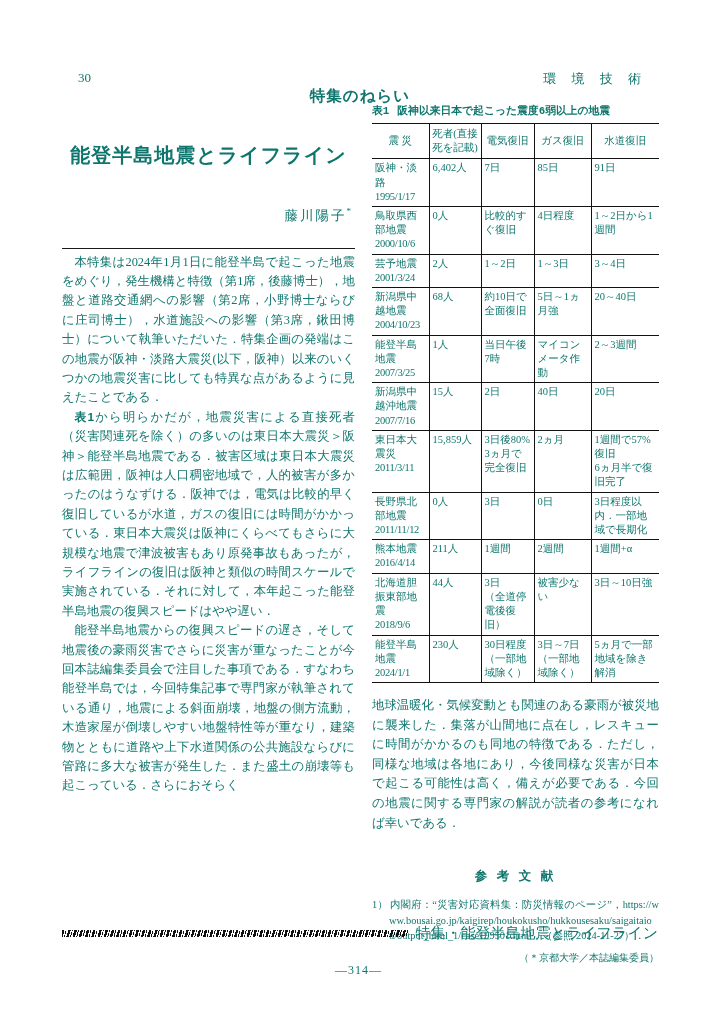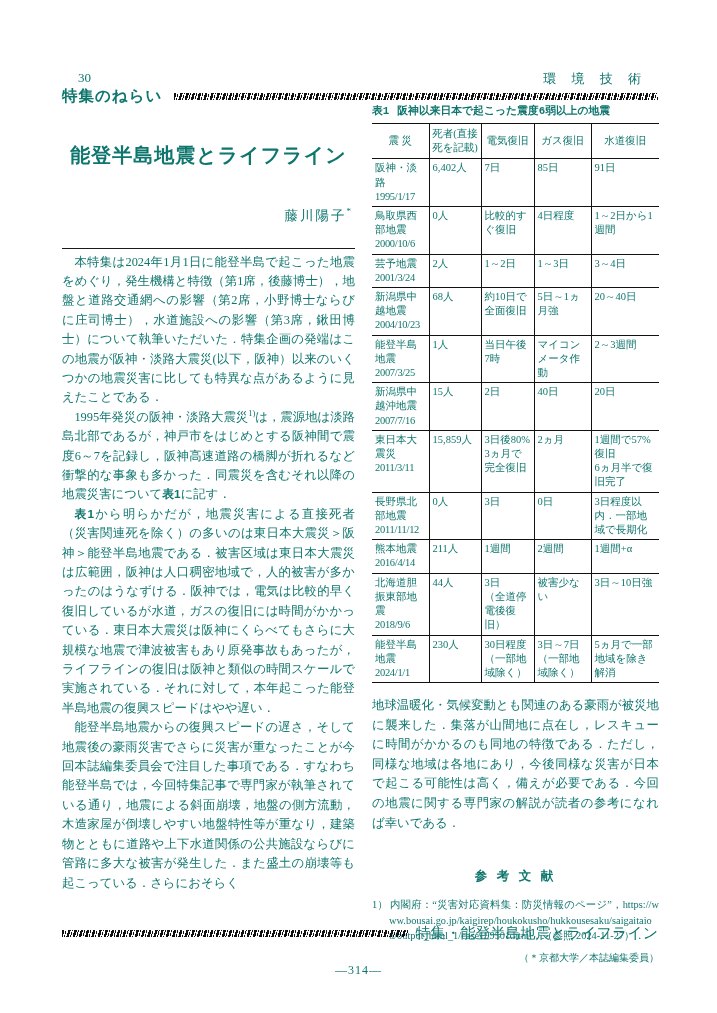--- a/index.html
+++ b/index.html
@@ -7,21 +7,21 @@
     position:relative;width:717px;height:1013px;background:#ffffff;
     margin:0 auto;color:#0f766e;overflow:hidden;
     font-family:"Liberation Serif","DejaVu Serif",serif;
   }
   
   .running-head{position:absolute;top:70px;left:78px;right:70px;
     display:flex;justify-content:space-between;font-size:13px;}
   .journal-name{letter-spacing:6px;}
   
   .section-row{position:absolute;top:86px;left:62px;right:59px;
-    display:flex;align-items:center;}
+    display:flex;align-items:center;flex-direction:column;}
   .section-label{font-family:"Liberation Sans","DejaVu Sans",sans-serif;
     font-weight:bold;font-size:15.5px;letter-spacing:1px;white-space:nowrap;}
   .wavy{flex:1;height:7px;margin-left:12px;
     background:repeating-linear-gradient(105deg,#111 0 2.4px,transparent 2.4px 3.6px,#111 3.6px 4.4px,transparent 4.4px 6px);}
   
   .left-col{position:absolute;left:62px;top:140px;width:293px;}
   .article-title{margin:2px 0 0 0;text-align:center;font-size:20px;
     font-weight:bold;letter-spacing:1px;}
   .author-line{margin-top:37px;text-align:right;font-size:13.5px;
     letter-spacing:2px;padding-right:4px;}
@@ -76,21 +76,20 @@
   <div class="section-row">
     <span class="section-label">特集のねらい</span>
     <div class="wavy"></div>
   </div>
 
   <div class="left-col">
     <h1 class="article-title">能登半島地震とライフライン</h1>
     <div class="author-line"><span>藤川陽子</span><sup>*</sup></div>
     <hr class="author-rule">
     <p class="body-par">本特集は2024年1月1日に能登半島で起こった地震をめぐり，発生機構と特徴（第1席，後藤博士），地盤と道路交通網への影響（第2席，小野博士ならびに庄司博士），水道施設への影響（第3席，鍬田博士）について執筆いただいた．特集企画の発端はこの地震が阪神・淡路大震災(以下，阪神）以来のいくつかの地震災害に比しても特異な点があるように見えたことである．</p>
-    <p class="body-par"><span>1995年発災の阪神・淡路大震災</span><sup>1)</sup><span>は，震源地は淡路島北部であるが，神戸市をはじめとする阪神間で震度6～7を記録し，阪神高速道路の橋脚が折れるなど衝撃的な事象も多かった．同震災を含むそれ以降の地震災害について</span><b>表1</b><span>に記す．</span></p>
     <p class="body-par"><b>表1</b><span>から明らかだが，地震災害による直接死者（災害関連死を除く）の多いのは東日本大震災＞阪神＞能登半島地震である．被害区域は東日本大震災は広範囲，阪神は人口稠密地域で，人的被害が多かったのはうなずける．阪神では，電気は比較的早く復旧しているが水道，ガスの復旧には時間がかかっている．東日本大震災は阪神にくらべてもさらに大規模な地震で津波被害もあり原発事故もあったが，ライフラインの復旧は阪神と類似の時間スケールで実施されている．それに対して，本年起こった能登半島地震の復興スピードはやや遅い．</span></p>
     <p class="body-par">能登半島地震からの復興スピードの遅さ，そして地震後の豪雨災害でさらに災害が重なったことが今回本誌編集委員会で注目した事項である．すなわち能登半島では，今回特集記事で専門家が執筆されている通り，地震による斜面崩壊，地盤の側方流動，木造家屋が倒壊しやすい地盤特性等が重なり，建築物とともに道路や上下水道関係の公共施設ならびに管路に多大な被害が発生した．また盛土の崩壊等も起こっている．さらにおそらく</p>
   </div>
 
   <div class="right-col">
     <div class="table-caption">
       <span class="cap-label">表1</span><span>阪神以来日本で起こった震度6弱以上の地震</span>
     </div>
     <table class="quakes">
       <colgroup>

